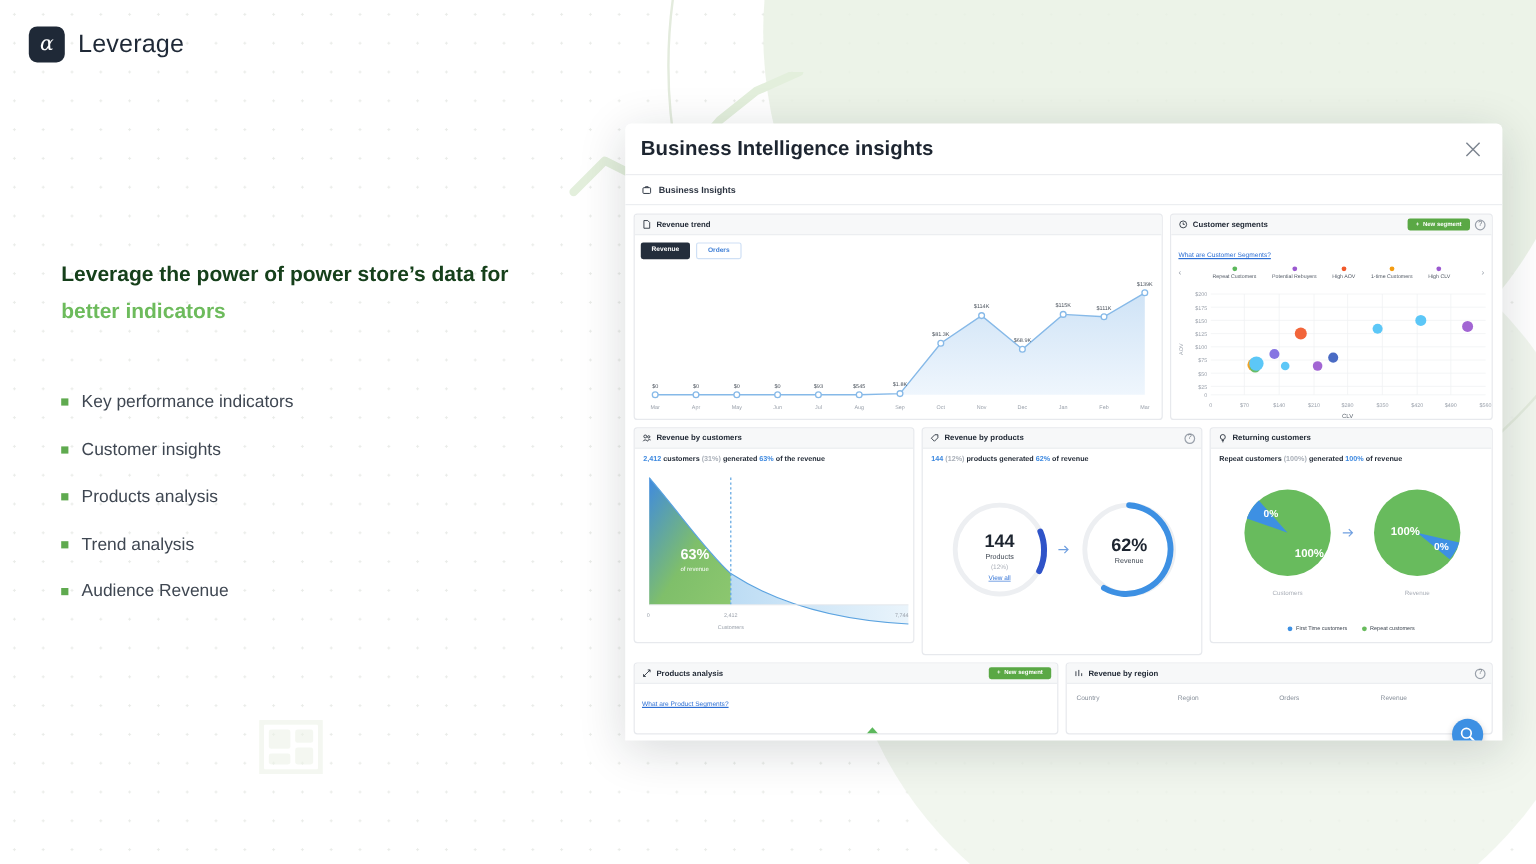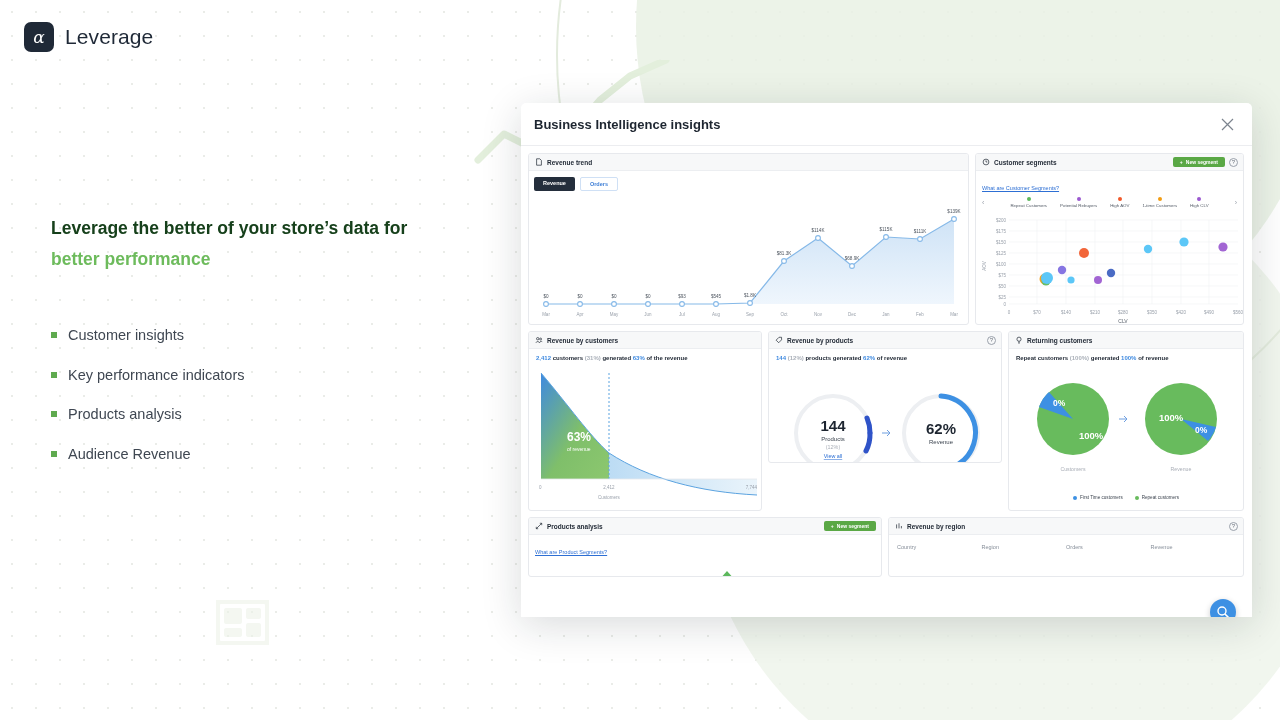--- a/index.html
+++ b/index.html
@@ -120,21 +120,21 @@
     box-shadow: 0 8px 40px rgba(20,30,40,.16);
     overflow: hidden;
     z-index: 10;
   }
   .modal-head {
     height: 43px;
     display: flex; align-items: center; justify-content: space-between;
     padding: 0 17px 0 13px;
     border-bottom: 1px solid #ecedf0;
   }
-  .modal-title { font-size: 13px; font-weight: bold; color: #1d2530; }
+  .modal-title { font-size: 17px; font-weight: bold; color: #1d2530; }
   .modal-close { cursor: pointer; color: #7c848f; line-height: 0; }
 
   .modal-crumb {
     height: 25px;
     display: flex; align-items: center; gap: 6px;
     padding-left: 14px;
     border-bottom: 1px solid #eceef1;
     font-size: 7.5px;
     color: #2b3340;
     font-weight: bold;
@@ -263,54 +263,65 @@
   <rect x="30" y="23" width="15" height="14" rx="2" fill="#edf3e8"></rect>
 </svg>
 
 <div class="logo">
   <div class="logo-mark">α</div>
   <div class="logo-text">Leverage</div>
 </div>
 
 <div class="hero">
   <div class="hero-sub">
-    <div>Leverage the better of your store’s data for</div>
-    <div class="accent">better performance</div>
+    <div>Leverage the power of power store’s data for</div>
+    <div class="accent">better indicators</div>
   </div>
   <ul class="hero-list">
+    <li>
+      <span class="bullet"></span>
+      <span>Key performance indicators</span>
+    </li>
     <li>
       <span class="bullet"></span>
       <span>Customer insights</span>
     </li>
     <li>
       <span class="bullet"></span>
-      <span>Key performance indicators</span>
+      <span>Products analysis</span>
     </li>
     <li>
       <span class="bullet"></span>
-      <span>Products analysis</span>
+      <span>Trend analysis</span>
     </li>
     <li>
       <span class="bullet"></span>
       <span>Audience Revenue</span>
     </li>
   </ul>
 </div>
 
 <div class="modal">
 
   <div class="modal-head">
     <div class="modal-title">Business Intelligence insights</div>
     <div class="modal-close">
       <svg width="15" height="15" viewBox="0 0 15 15">
         <path d="M2 2 L13 13 M13 2 L2 13" stroke="#7c848f" stroke-width="1.2" fill="none"></path>
       </svg>
     </div>
   </div>
 
+  <div class="modal-crumb">
+    <svg width="8" height="8" viewBox="0 0 10 10">
+      <rect x="1" y="3" width="8" height="6" rx="1" fill="none" stroke="#2b3340" stroke-width="1"></rect>
+      <path d="M3.6 3 V2 h2.8 v1" fill="none" stroke="#2b3340" stroke-width="1"></path>
+    </svg>
+    <span>Business Insights</span>
+  </div>
 
   <div class="grid-area">
 
     <div class="row">
 
       <div class="card" style="width:446px;height:172px;">
         <div class="card-head">
           <div class="card-head-left">
             <svg width="8" height="8" viewBox="0 0 10 10">
               <path d="M2 1 h4 l2 2 v6 h-6 z" fill="none" stroke="#242c38" stroke-width=".9"></path>
@@ -534,21 +545,21 @@
             <g class="axis-lab">
               <text x="10" y="128">0</text>
               <text x="80" y="128" text-anchor="middle">2,412</text>
               <text x="228" y="128" text-anchor="end">7,744</text>
               <text x="80" y="138" text-anchor="middle">Customers</text>
             </g>
           </svg>
         </div>
       </div>
 
-      <div class="card" style="width:238px;height:132px;">
+      <div class="card" style="width:238px;height:190px;">
         <div class="card-head">
           <div class="card-head-left">
             <svg width="8" height="8" viewBox="0 0 10 10">
               <path d="M1.4 5.2 L5 1.6 h3.2 v3.2 L4.6 8.4 z" fill="none" stroke="#242c38" stroke-width=".9"></path>
             </svg>
             <span class="card-title">Revenue by products</span>
           </div>
           <div class="help-dot">?</div>
         </div>
         <div class="card-body">

